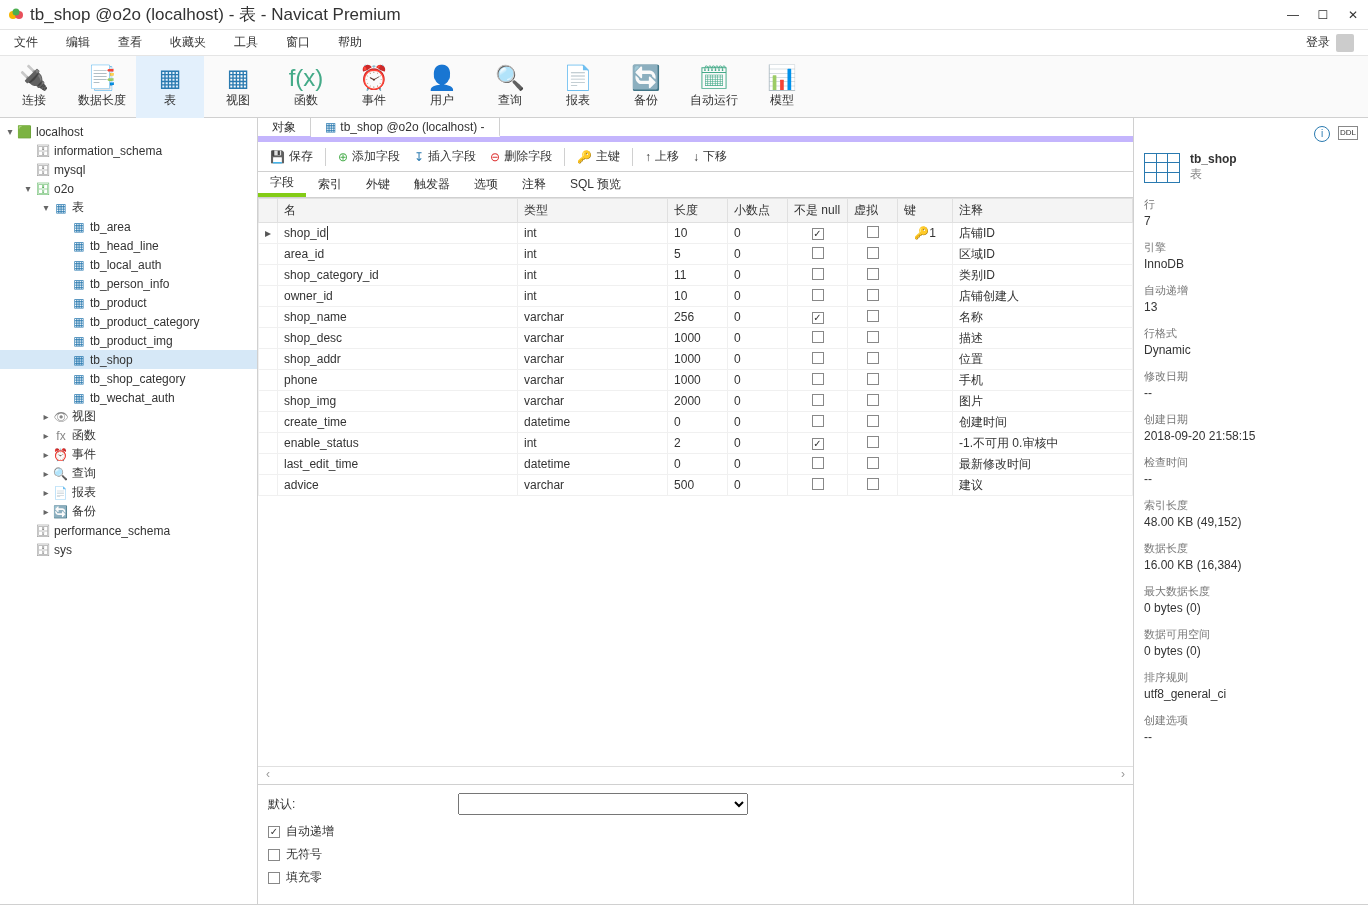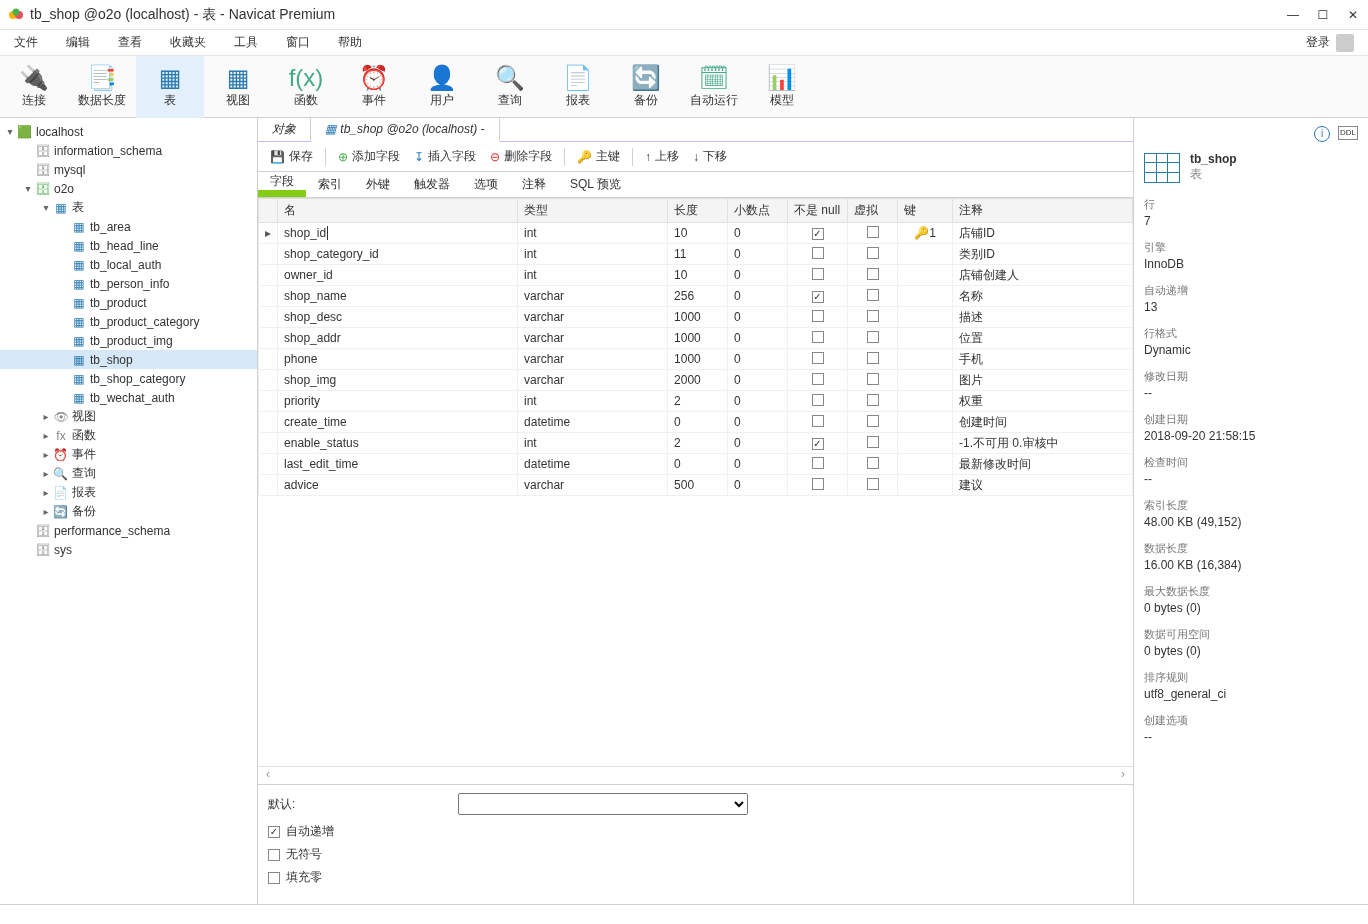--- a/index.html
+++ b/index.html
@@ -1,48 +1,48 @@
 <!DOCTYPE html>
 <html><head>
 <meta charset="utf-8">
 <style>
 * { box-sizing: border-box; margin: 0; padding: 0; }
 body { font-family: "Microsoft YaHei", "Segoe UI", sans-serif; font-size: 12px; color: #333; background: #fff; overflow: hidden; width: 1368px; height: 924px; }
 .titlebar { height: 30px; background: #fff; display: flex; align-items: center; padding: 0 8px; border-bottom: 1px solid #e5e5e5; }
 .titlebar .icon { width: 16px; height: 16px; margin-right: 6px; }
-.titlebar .title { flex: 1; font-size: 14px; }
+.titlebar .title { flex: 1; font-size: 17px; }
 .titlebar .wbtns { display: flex; gap: 16px; }
 .titlebar .wbtn { width: 14px; height: 14px; cursor: pointer; text-align: center; line-height: 14px; }
 .menubar { height: 26px; display: flex; align-items: center; padding: 0 14px; gap: 28px; border-bottom: 1px solid #e5e5e5; }
 .menubar .mitem { cursor: pointer; }
 .menubar .spacer { flex: 1; }
 .menubar .login { display: flex; align-items: center; gap: 6px; cursor: pointer; }
 .avatar-ph { width: 18px; height: 18px; background: #ccc; border-radius: 2px; }
 .toolbar { height: 62px; display: flex; align-items: center; border-bottom: 1px solid #d0d0d0; background: #fafafa; }
 .tool { width: 68px; height: 62px; display: flex; flex-direction: column; align-items: center; justify-content: center; cursor: pointer; }
 .tool.active { background: #e3f0fc; }
 .tool .ticon { font-size: 24px; height: 28px; display: flex; align-items: center; justify-content: center; }
 .tool .tlabel { font-size: 12px; }
 .main { display: flex; height: 786px; }
 .sidebar { width: 258px; border-right: 1px solid #d0d0d0; overflow: auto; padding-top: 4px; }
 .tree-item { display: flex; align-items: center; height: 19px; cursor: pointer; padding-left: 4px; }
 .tree-item.selected { background: #d6e8f7; }
 .tree-arrow { width: 12px; text-align: center; color: #666; font-size: 10px; }
 .tree-icon { width: 18px; text-align: center; }
 .tree-label { padding-left: 2px; }
 .content { flex: 1; display: flex; flex-direction: column; border-right: 1px solid #d0d0d0; }
-.tabs { height: 24px; display: flex; border-bottom: 1px solid #c4b5fd; font-style: italic; }
+.tabs { height: 24px; display: flex; border-bottom: 6px solid #c4b5fd; }
 .tab { padding: 0 14px; display: flex; align-items: center; border-right: 1px solid #d0d0d0; cursor: pointer; gap: 4px; }
 .tab.active { background: #fff; border-bottom: 2px solid #fff; margin-bottom: -1px; }
 .subbar { height: 30px; display: flex; align-items: center; border-bottom: 1px solid #d0d0d0; padding: 0 6px; gap: 2px; }
 .sbtn { display: flex; align-items: center; padding: 0 6px; cursor: pointer; gap: 4px; height: 24px; }
 .sbtn-sep { width: 1px; height: 18px; background: #d0d0d0; margin: 0 4px; }
 .subtabs { height: 26px; display: flex; border-bottom: 1px solid #d0d0d0; }
 .stab { padding: 0 12px; display: flex; align-items: center; cursor: pointer; }
-.stab.active { border-bottom: 7px solid #84cc16; }
+.stab.active { border-bottom: 4px solid #84cc16; }
 .grid-wrap { flex: 1; display: flex; flex-direction: column; }
 .grid { flex: 1; overflow: auto; }
 table { border-collapse: collapse; width: 100%; }
 th { text-align: left; font-weight: normal; background: #f4f4f4; border: 1px solid #e0e0e0; padding: 3px 6px; height: 22px; }
 td { border: 1px solid #f0f0f0; padding: 0 6px; height: 21px; }
 .row-ind { width: 10px; text-align: center; color: #555; }
 .cb { display: inline-block; width: 12px; height: 12px; border: 1px solid #888; text-align: center; line-height: 10px; font-size: 10px; }
 .key-icon { color: #d9a441; }
 .scroll-hint { height: 18px; display: flex; justify-content: space-between; padding: 0 8px; color: #999; border-top: 1px solid #e0e0e0; }
 .bottom-panel { border-top: 1px solid #d0d0d0; padding: 8px 10px; height: 120px; }
@@ -344,20 +344,31 @@
                 <td>int</td>
                 <td>10</td>
                 <td>0</td>
                 <td style="text-align:center"><span class="cb">✓</span></td>
                 <td style="text-align:center"><span class="cb"></span></td>
                 <td style="text-align:center"><span class="key-icon">🔑</span>1</td>
                 <td>店铺ID</td>
               </tr>
               <tr>
                 <td class="row-ind"></td>
+                <td>area_id</td>
+                <td>int</td>
+                <td>5</td>
+                <td>0</td>
+                <td style="text-align:center"><span class="cb"></span></td>
+                <td style="text-align:center"><span class="cb"></span></td>
+                <td style="text-align:center"></td>
+                <td>区域ID</td>
+              </tr>
+              <tr>
+                <td class="row-ind"></td>
                 <td>shop_category_id</td>
                 <td>int</td>
                 <td>11</td>
                 <td>0</td>
                 <td style="text-align:center"><span class="cb"></span></td>
                 <td style="text-align:center"><span class="cb"></span></td>
                 <td style="text-align:center"></td>
                 <td>类别ID</td>
               </tr>
               <tr>
@@ -418,31 +429,20 @@
               <tr>
                 <td class="row-ind"></td>
                 <td>shop_img</td>
                 <td>varchar</td>
                 <td>2000</td>
                 <td>0</td>
                 <td style="text-align:center"><span class="cb"></span></td>
                 <td style="text-align:center"><span class="cb"></span></td>
                 <td style="text-align:center"></td>
                 <td>图片</td>
-              </tr>
-              <tr>
-                <td class="row-ind"></td>
-                <td>priority</td>
-                <td>int</td>
-                <td>2</td>
-                <td>0</td>
-                <td style="text-align:center"><span class="cb"></span></td>
-                <td style="text-align:center"><span class="cb"></span></td>
-                <td style="text-align:center"></td>
-                <td>权重</td>
               </tr>
               <tr>
                 <td class="row-ind"></td>
                 <td>create_time</td>
                 <td>datetime</td>
                 <td>0</td>
                 <td>0</td>
                 <td style="text-align:center"><span class="cb"></span></td>
                 <td style="text-align:center"><span class="cb"></span></td>
                 <td style="text-align:center"></td>

